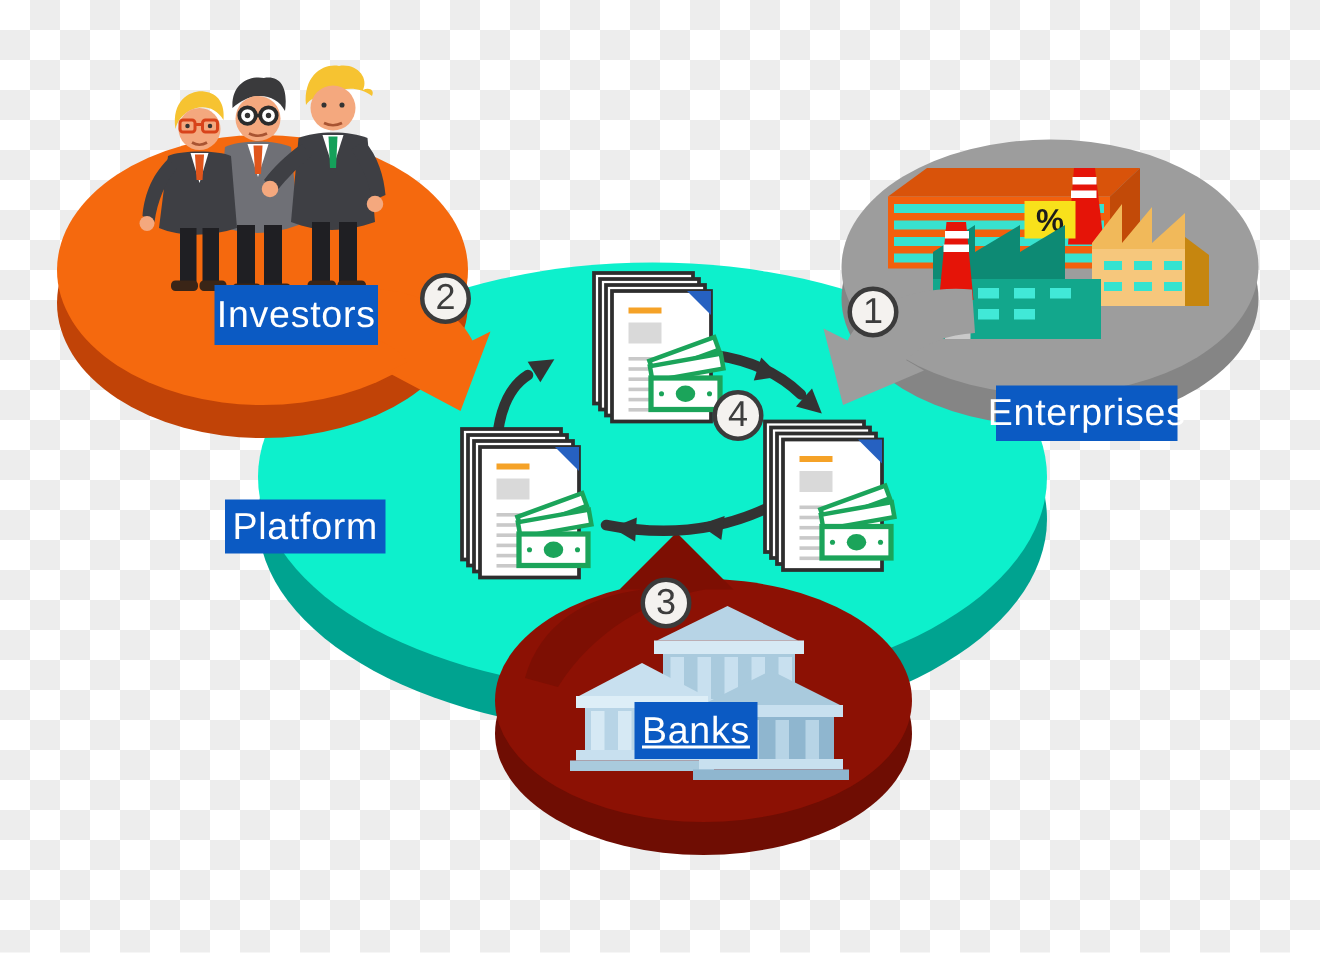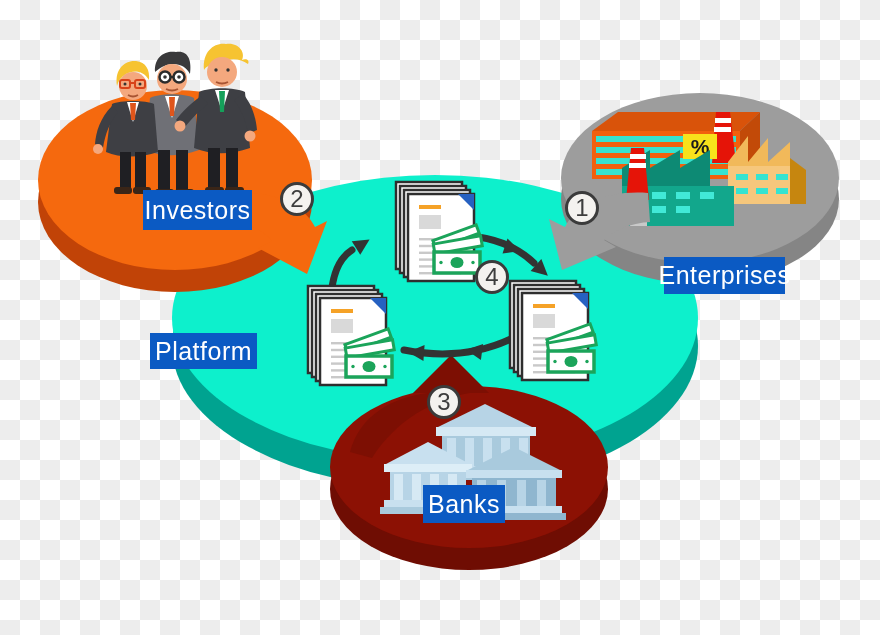--- a/index.html
+++ b/index.html
@@ -242,20 +242,20 @@
   <g>
     <use href="#docstack" transform="translate(408,194)"></use>
     <use href="#docstack" transform="translate(320,298)"></use>
     <use href="#docstack" transform="translate(522,293)"></use>
   </g>
 </svg>
 
 <div class="label" style="left:143px;top:190px;width:109px;height:40px;">Investors</div>
 <div class="label" style="left:664px;top:215px;width:121px;height:37px;margin-top:42px;">Enterprises</div>
 <div class="label" style="left:150px;top:333px;width:107px;height:36px;">Platform</div>
-<div class="label" style="left:423px;top:485px;width:82px;height:38px;">Banks</div>
+<div class="label" style="left:423px;top:468px;width:82px;height:38px;text-decoration:underline;">Banks</div>
 
 <div class="step" style="left:565px;top:191px;">1</div>
 <div class="step" style="left:280px;top:182px;">2</div>
 <div class="step" style="left:427px;top:385px;">3</div>
 <div class="step" style="left:475px;top:260px;">4</div>
 
 </div>
 
 </body></html>

